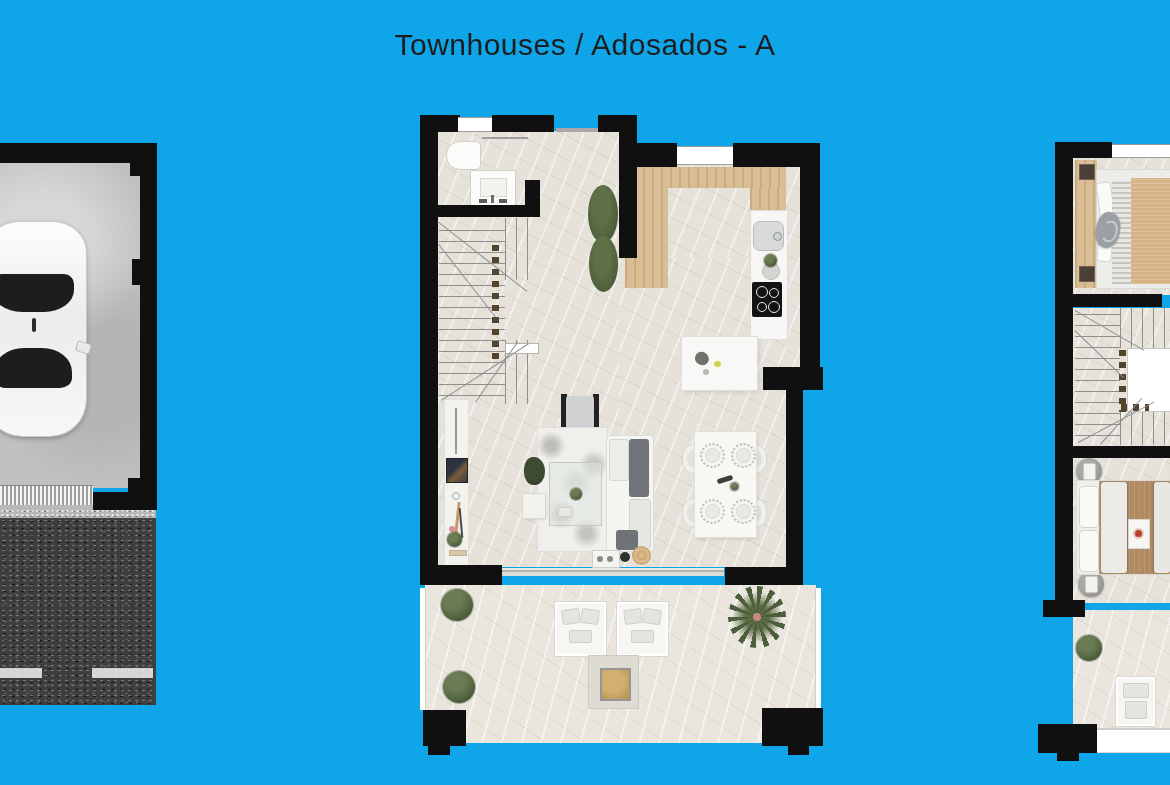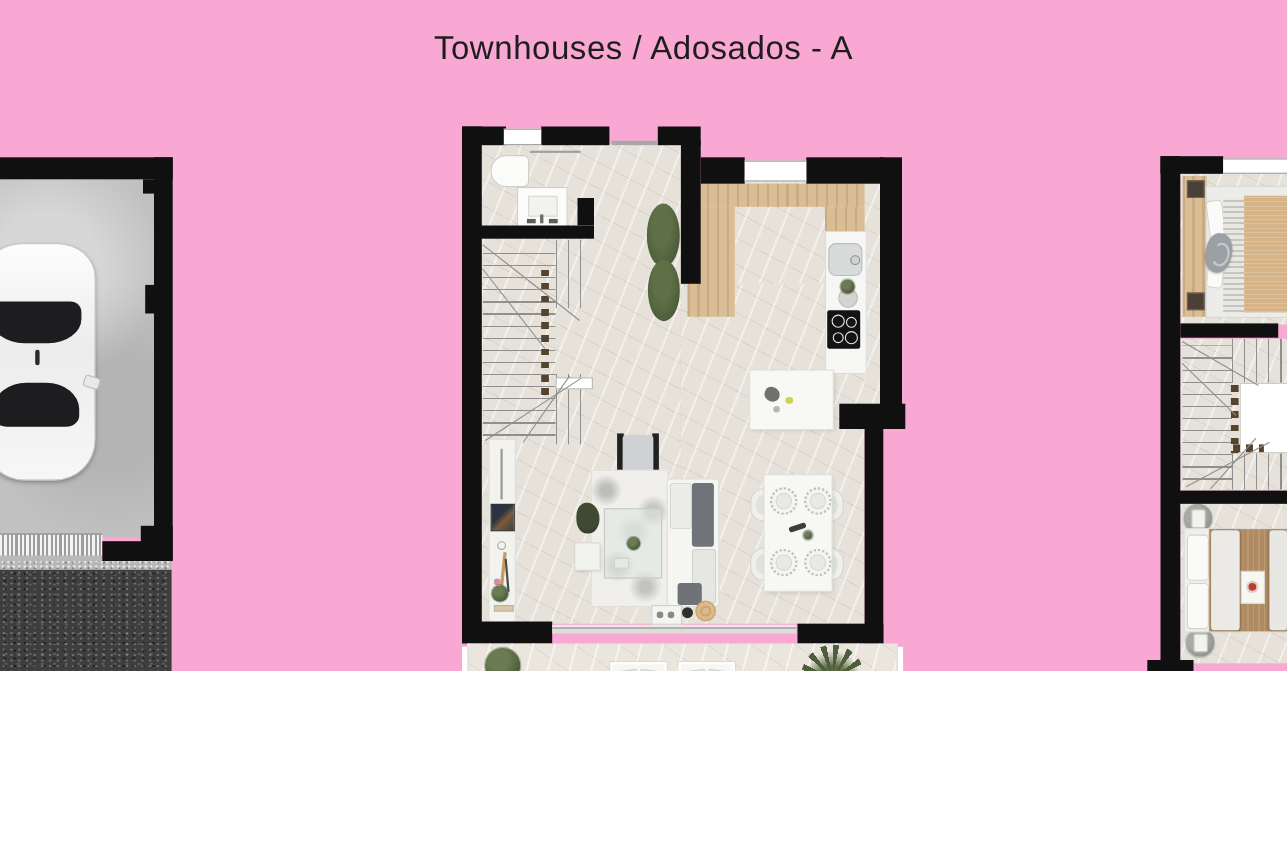--- a/index.html
+++ b/index.html
@@ -1,16 +1,16 @@
 <!DOCTYPE html>
 <html style="--c-wall: #101010; --c-floor: #e6e2da; --c-terrace_floor: #eae6de; --c-concrete: #c1c1c1; --c-asphalt: #3e3e3e; --c-road_mark: #f0f0ee; --c-wood: #d9bd95; --c-counter_white: #f6f6f4; --c-plant_green: #4d5e3c; --c-plant_green_light: #6b7c55; --c-furniture_white: #f3f3f0; --c-sofa_gray: #70747a; --c-tan: #d7b488; --c-bed_brown: #b08a61; --c-line_gray: #8f8f8f; --c-title_text: #1d1d1d;"><head>
 <meta charset="utf-8">
 <style>
   html,body{margin:0;padding:0;background:#fff;}
-  .canvas{position:relative;width:1170px;height:610px;background:#f9a8d4;overflow:hidden;
+  .canvas{position:relative;width:1170px;height:785px;background:#0ea5e9;overflow:hidden;
           font-family:"Liberation Sans", sans-serif;}
   .abs{position:absolute;}
   .title{width:100%;text-align:center;top:28px;left:0;font-size:30px;font-weight:400;
          color:var(--c-title_text,#1d1d1d);letter-spacing:.5px;}
   .wall{background:var(--c-wall,#101010);}
   .floor{background-color:var(--c-floor,#e6e2da);
     background-image:
       repeating-linear-gradient(112deg, rgba(255,255,255,.45) 0 2px, rgba(255,255,255,0) 2px 17px),
       repeating-linear-gradient(28deg, rgba(186,180,168,.28) 0 1px, rgba(186,180,168,0) 1px 21px);}
   .tfloor{background-color:var(--c-terrace_floor,#eae6de);

